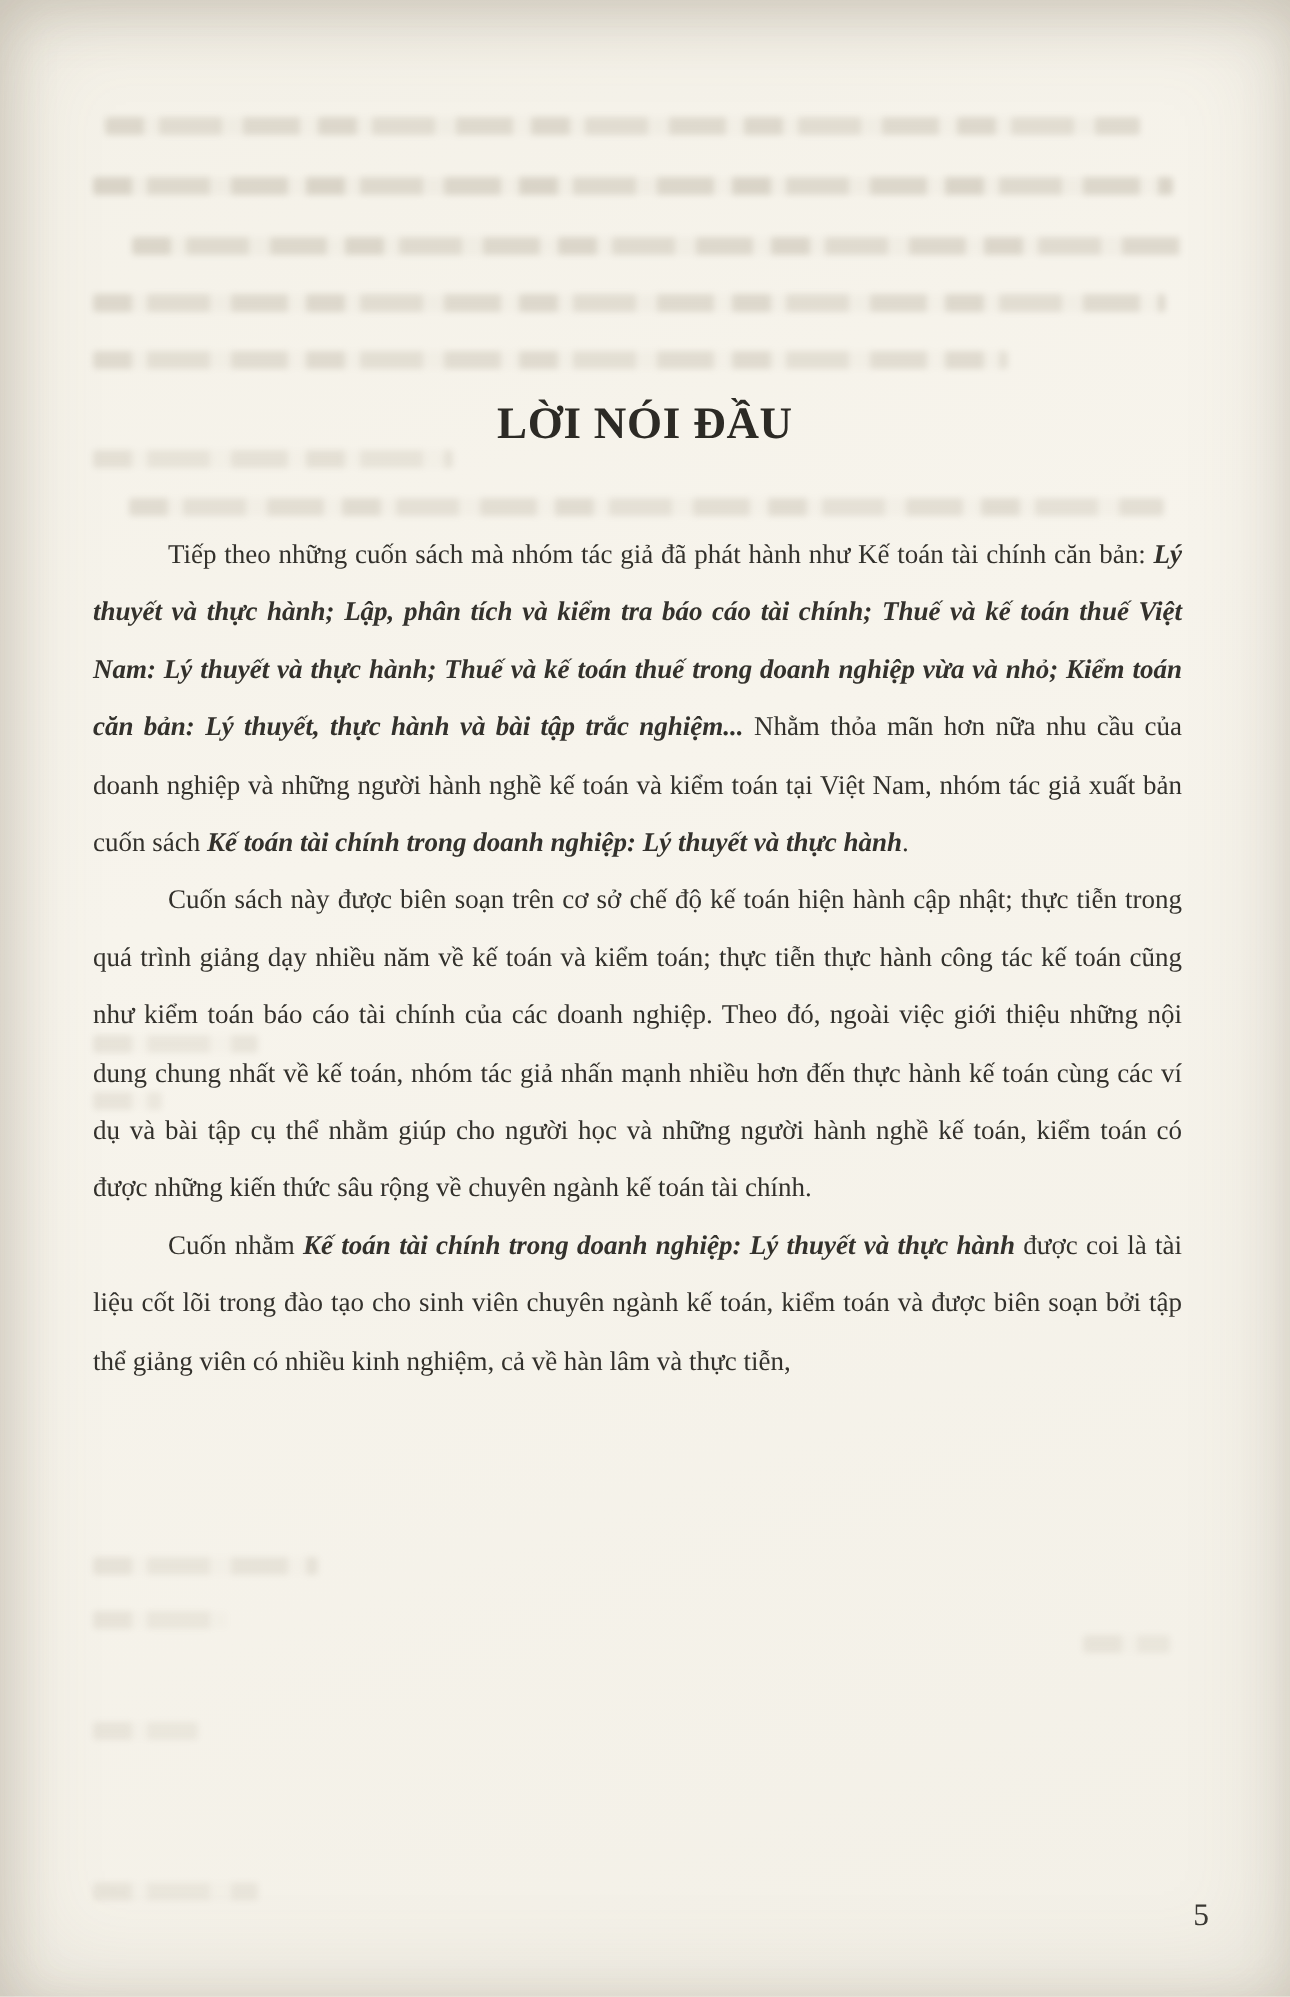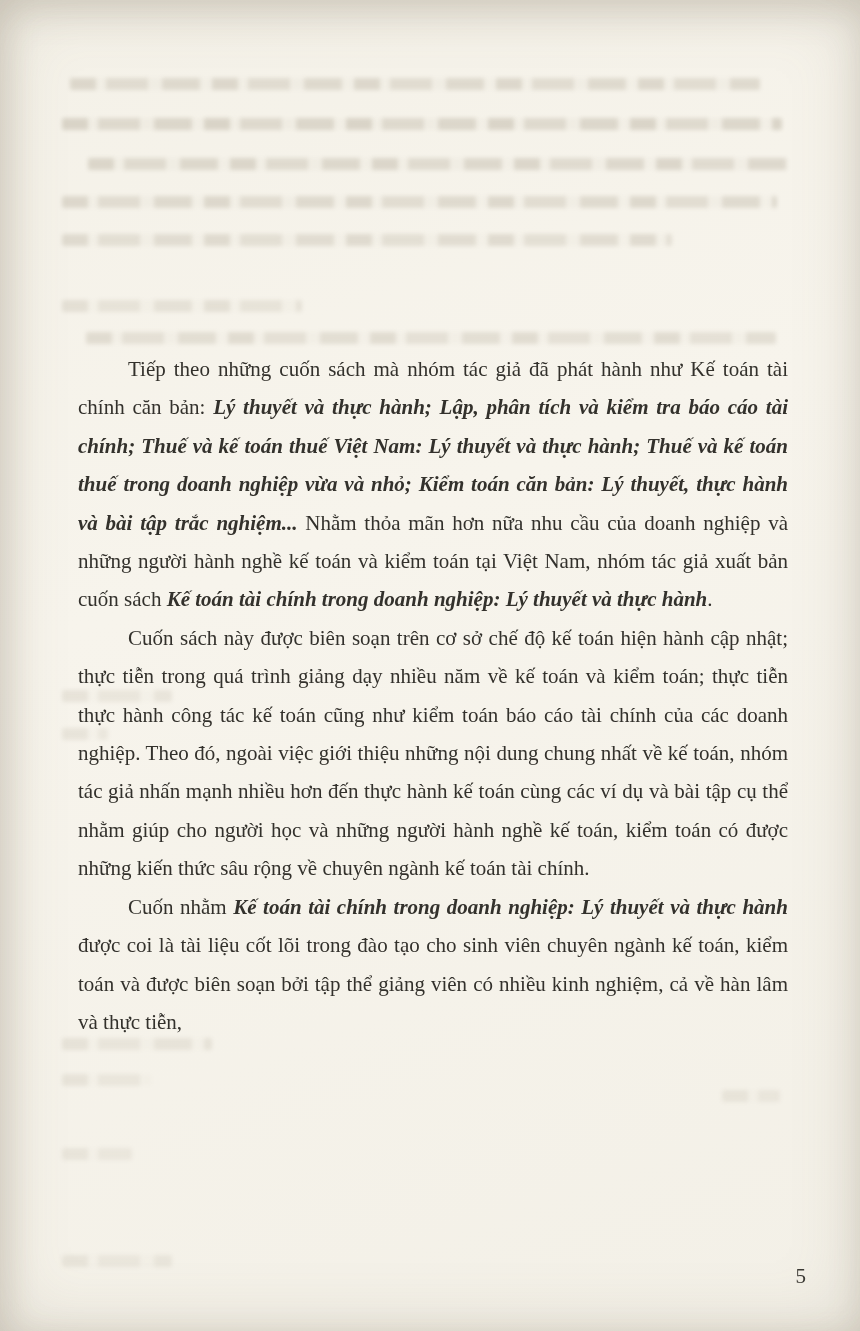--- a/index.html
+++ b/index.html
@@ -36,23 +36,23 @@
     margin: 0;
     text-align: center;
     font-size: 30px;
     font-weight: 700;
     letter-spacing: 0.5px;
     color: #2c2a25;
   }
   .body {
     position: absolute;
     top: 350px;
-    left: 78px;
+    left: 62px;
     right: 72px;
-    font-size: 21px;
+    font-size: 18px;
     line-height: 38.4px;
     text-align: justify;
   }
   .body p {
     margin: 0;
     text-indent: 50px;
   }
   .bi {
     font-style: italic;
     font-weight: 700;
@@ -94,20 +94,21 @@
     <div class="bleed" style="top:332px; left:86px; width:690px; opacity:.36;"></div>
     <div class="bleed" style="top:690px; left:62px; width:110px; opacity:.26;"></div>
     <div class="bleed" style="top:728px; left:62px; width:46px;  opacity:.24;"></div>
     <div class="bleed" style="top:1038px;left:62px; width:150px; opacity:.26;"></div>
     <div class="bleed" style="top:1074px;left:62px; width:90px;  opacity:.24;"></div>
     <div class="bleed" style="top:1090px;left:722px;width:58px;  opacity:.22;"></div>
     <div class="bleed" style="top:1148px;left:62px; width:70px;  opacity:.22;"></div>
     <div class="bleed" style="top:1255px;left:62px; width:110px; opacity:.22;"></div>
   </div>
 
+  <h1 class="title">LỜI NÓI ĐẦU</h1>
 
   <div class="body">
       <p><span>Tiếp theo những cuốn sách mà nhóm tác giả đã phát hành như Kế toán tài chính căn bản: </span><span class="bi">Lý thuyết và thực hành; Lập, phân tích và kiểm tra báo cáo tài chính; Thuế và kế toán thuế Việt Nam: Lý thuyết và thực hành; Thuế và kế toán thuế trong doanh nghiệp vừa và nhỏ; Kiểm toán căn bản: Lý thuyết, thực hành và bài tập trắc nghiệm...</span><span> Nhằm thỏa mãn hơn nữa nhu cầu của doanh nghiệp và những người hành nghề kế toán và kiểm toán tại Việt Nam, nhóm tác giả xuất bản cuốn sách </span><span class="bi">Kế toán tài chính trong doanh nghiệp: Lý thuyết và thực hành</span><span>.</span></p>
       <p><span>Cuốn sách này được biên soạn trên cơ sở chế độ kế toán hiện hành cập nhật; thực tiễn trong quá trình giảng dạy nhiều năm về kế toán và kiểm toán; thực tiễn thực hành công tác kế toán cũng như kiểm toán báo cáo tài chính của các doanh nghiệp. Theo đó, ngoài việc giới thiệu những nội dung chung nhất về kế toán, nhóm tác giả nhấn mạnh nhiều hơn đến thực hành kế toán cùng các ví dụ và bài tập cụ thể nhằm giúp cho người học và những người hành nghề kế toán, kiểm toán có được những kiến thức sâu rộng về chuyên ngành kế toán tài chính.</span></p>
       <p><span>Cuốn nhằm </span><span class="bi">Kế toán tài chính trong doanh nghiệp: Lý thuyết và thực hành</span><span> được coi là tài liệu cốt lõi trong đào tạo cho sinh viên chuyên ngành kế toán, kiểm toán và được biên soạn bởi tập thể giảng viên có nhiều kinh nghiệm, cả về hàn lâm và thực tiễn,</span></p>
     </div>
 
   <div class="pagenum">5</div>
 
 </div>

